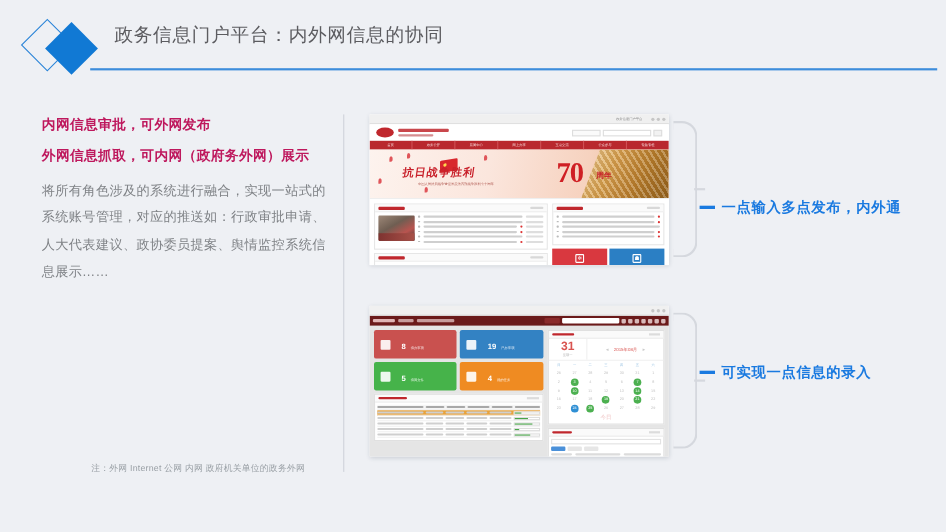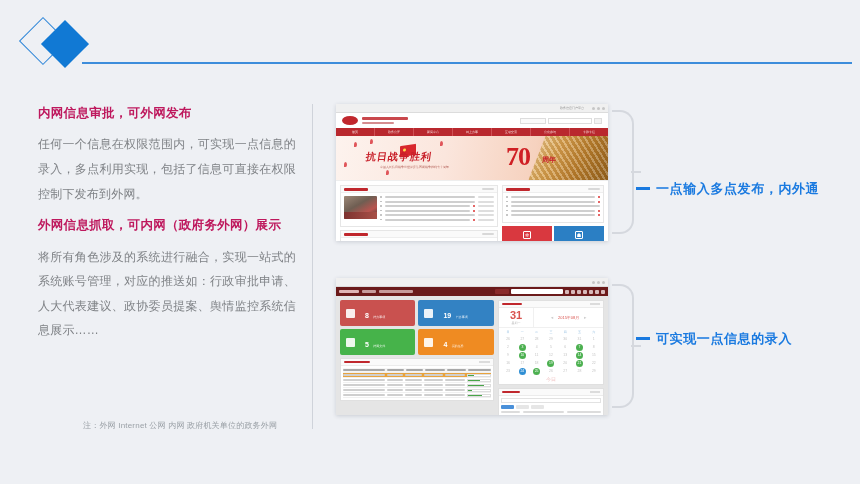--- a/index.html
+++ b/index.html
@@ -301,28 +301,28 @@
 </head>
 <body>
 
 <div class="slide">
 
   <div class="header">
     <div class="logo">
       <span class="dia-outline"></span>
       <span class="dia-solid"></span>
     </div>
+    <div class="header-title">政务信息门户平台：内外网信息的协同</div>
     <div class="header-rule"></div>
   </div>
 
   <div class="v-divider"></div>
 
   <div class="left-col">
     <div class="lead">内网信息审批，可外网发布</div>
-    <div class="para">任何一个信息在权限范围内，可实现一点信息的录入，多点利用实现，包括了信息可直接在权限控制下发布到外网。</div>
     <div class="lead lead2">外网信息抓取，可内网（政府务外网）展示</div>
     <div class="para">将所有角色涉及的系统进行融合，实现一站式的系统账号管理，对应的推送如：行政审批申请、人大代表建议、政协委员提案、舆情监控系统信息展示……</div>
   </div>
   <div class="footnote">注：外网 Internet 公网 内网 政府机关单位的政务外网</div>
 
   <div class="shot shot-top">
     <div class="chrome-light">
       <span class="tabtxt">政务信息门户平台</span>
       <span class="chrome-dot"></span>
       <span class="chrome-dot"></span>

